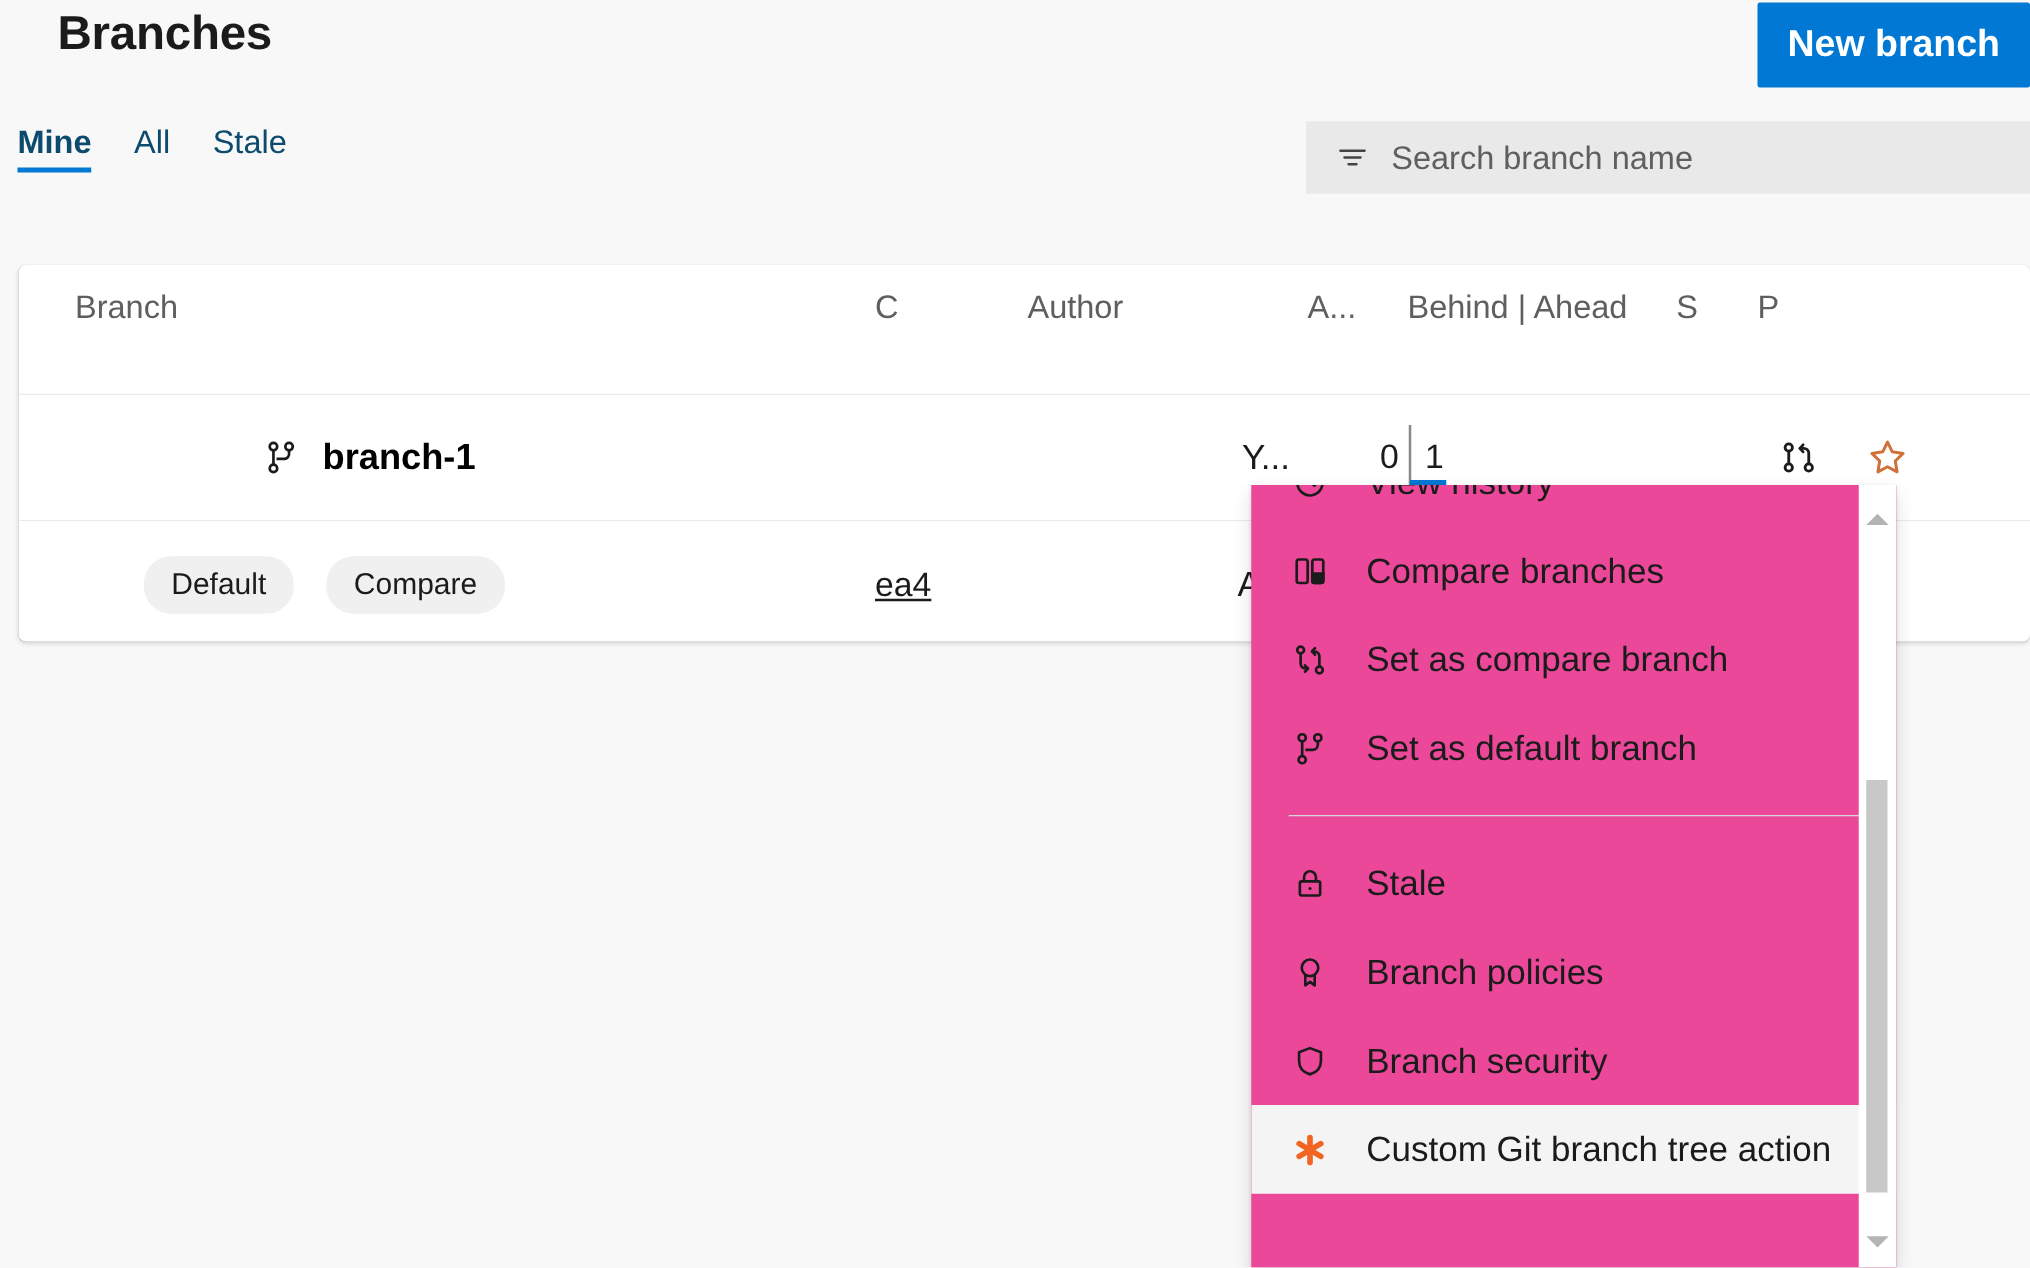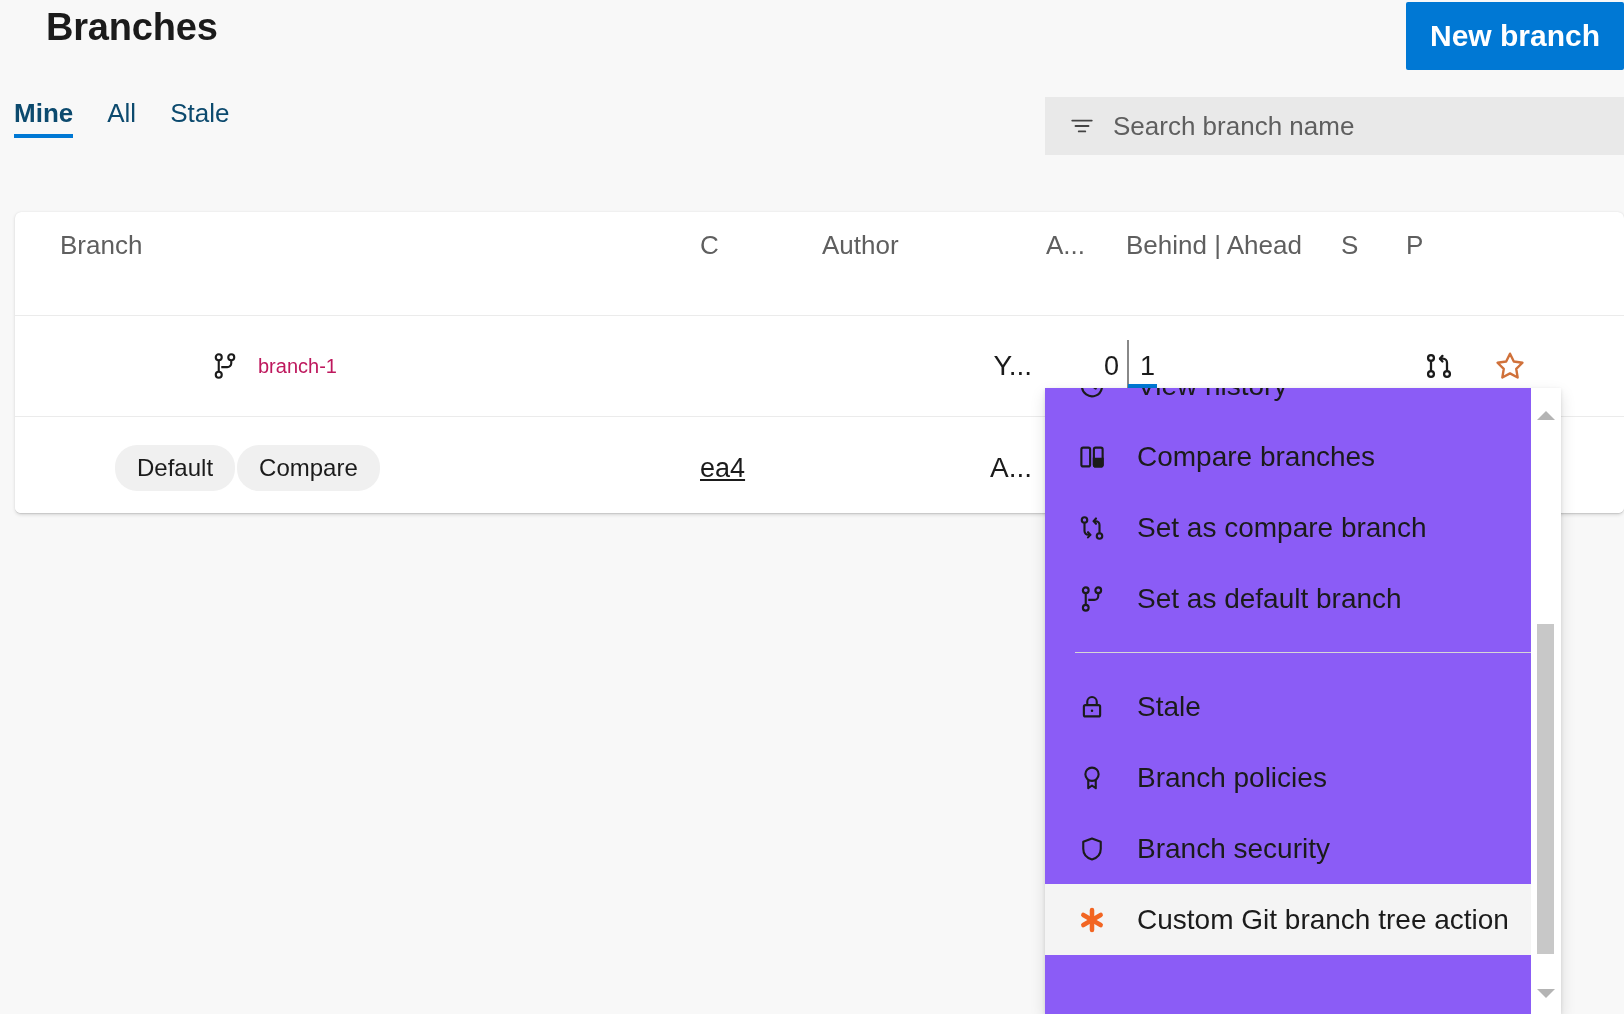--- a/index.html
+++ b/index.html
@@ -167,28 +167,29 @@
     padding-left: 95px;
     gap: 18px;
   }
   .branch-icon {
     width: 30px;
     height: 30px;
     flex: none;
     color: #1b1b1b;
   }
   .branch-name {
-    font-size: 20px;
-    color: #be185d;
+    font-size: 29px;
+    color: #000000;
     white-space: nowrap;
+    font-weight: bold;
   }
   .tags-cell {
     display: flex;
     align-items: center;
-    gap: 2px;
+    gap: 26px;
   }
   .pill {
     background: #f0f0f0;
     border-radius: 22px;
     padding: 9px 22px;
     font-size: 24px;
     color: #1b1b1b;
     white-space: nowrap;
     cursor: pointer;
   }
@@ -252,25 +253,24 @@
   .pr-icon { width: 32px; height: 32px; color: #1b1b1b; cursor: pointer; }
   .star-icon { width: 34px; height: 34px; color: #d0713a; cursor: pointer; }
 
   
   .context-menu {
     position: absolute;
     left: 1001px;
     top: 388px;
     width: 516px;
     height: 626px;
-    background: #8b5cf6;
+    background: #ec4899;
     box-shadow: 0 6.4px 14.4px rgba(0,0,0,0.13), 0 1.2px 3.6px rgba(0,0,0,0.11);
     overflow: hidden;
     box-sizing: border-box;
-    margin-left: 44px;
   }
   .menu-list {
     position: absolute;
     left: 0;
     top: -38px;          
     width: 100%;
   }
   .menu-item {
     display: flex;
     align-items: center;

